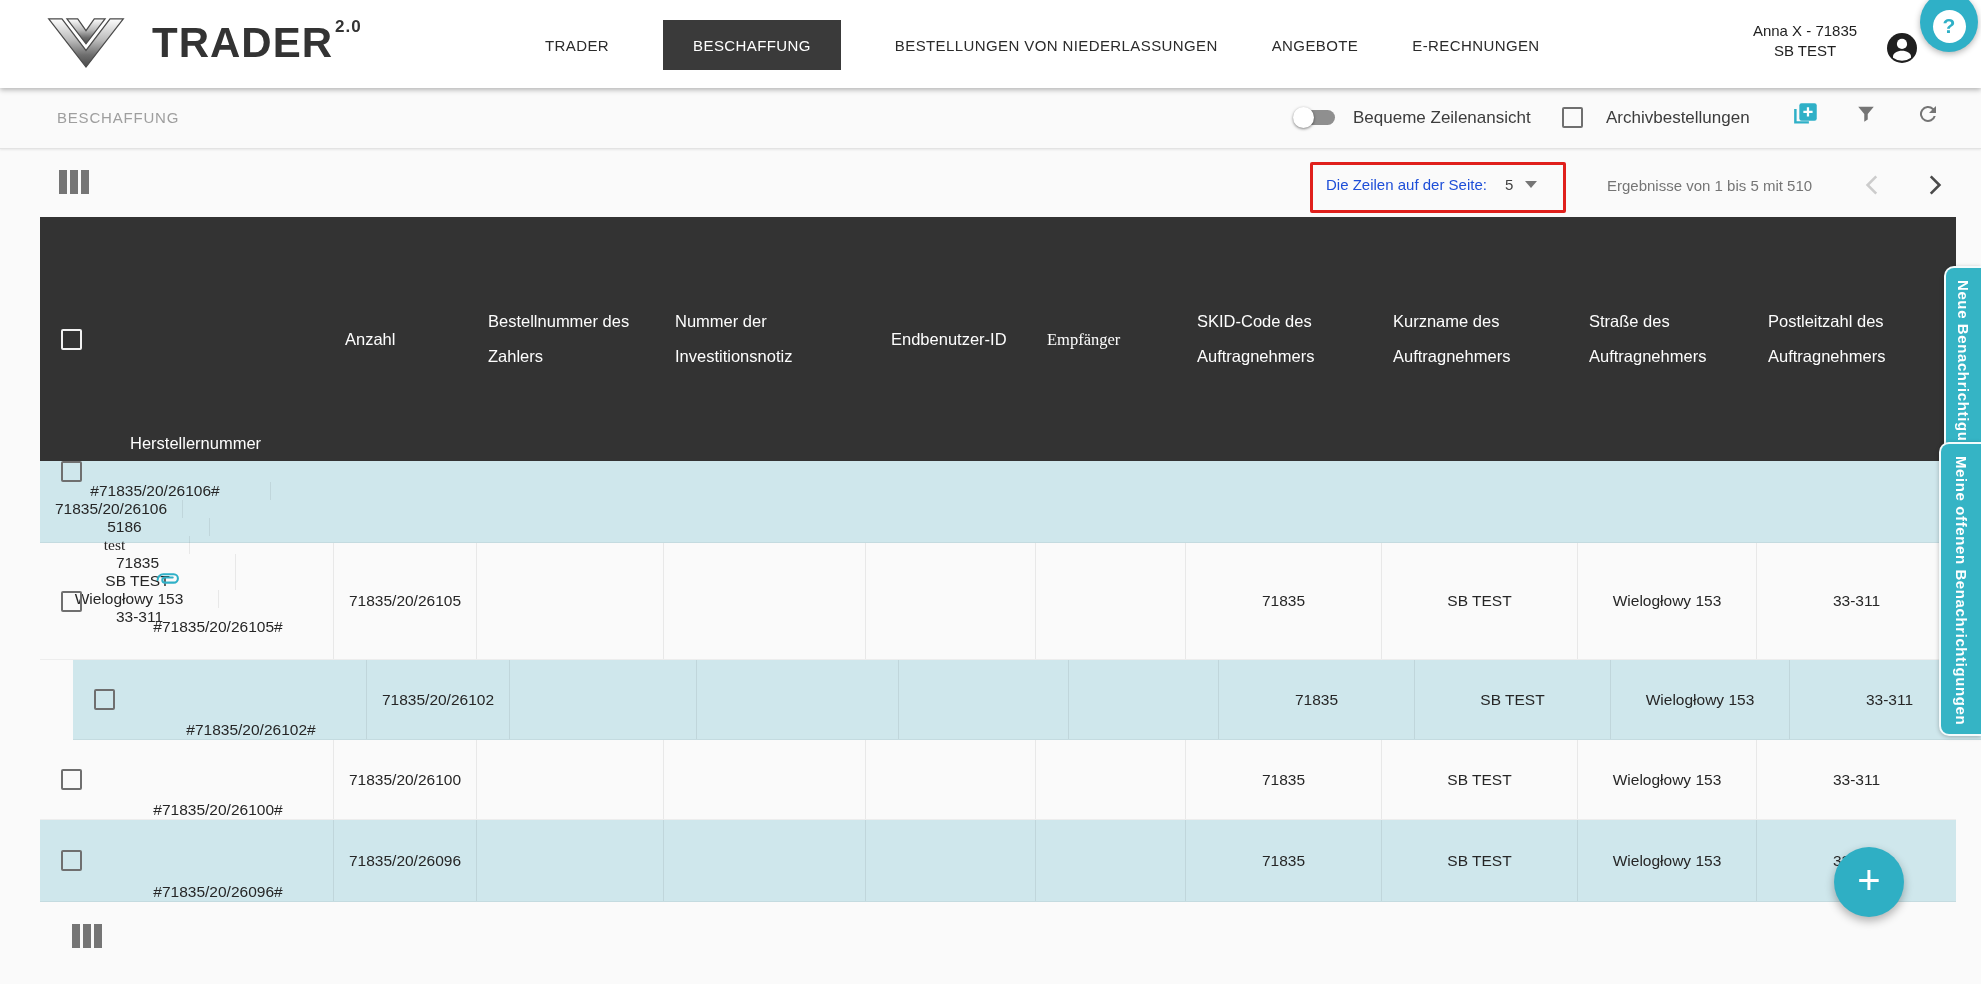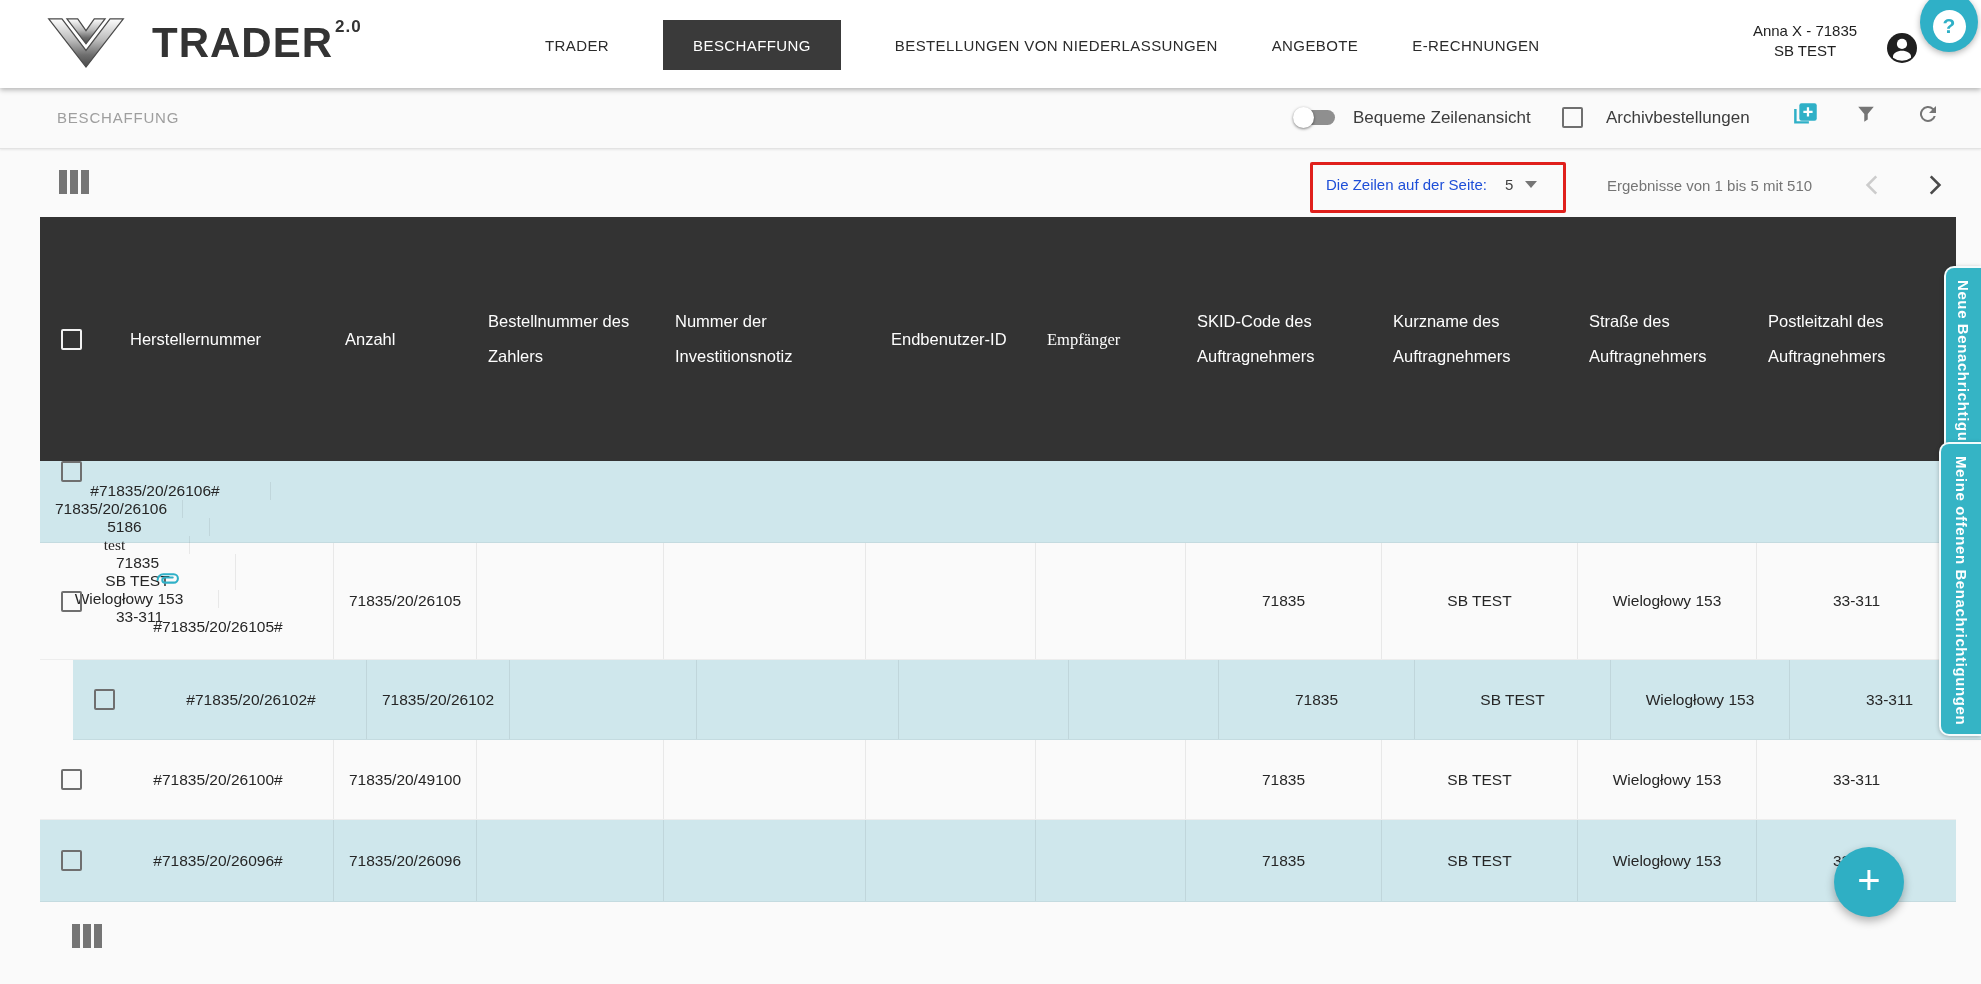--- a/index.html
+++ b/index.html
@@ -46,21 +46,21 @@
   .rpp-value{font-size:15px;color:#424242;margin-left:8px;}
   .caret{width:0;height:0;border-left:6px solid transparent;border-right:6px solid transparent;border-top:7px solid #757575;margin-left:2px;}
   .results{position:absolute;left:1607px;top:177px;font-size:15px;color:#757575;}
   .pg-chev{position:absolute;top:172px;width:26px;height:26px;cursor:pointer;}
   
   .tbl{position:absolute;left:40px;top:217px;width:1916px;z-index:1;}
   .tr{display:flex;width:1916px;}
   .thead{height:244px;background:#333333;color:#fdfdfd;}
   .th,.td{box-sizing:border-box;display:flex;align-items:center;}
   .c0{width:63px;justify-content:center;}
-  .c1{width:231px;} .c2{width:143px;} .c3{width:187px;align-items:center;} .c4{width:202px;} .c5{width:170px;}
+  .c1{width:231px;align-items:flex-end;} .c2{width:143px;} .c3{width:187px;align-items:center;} .c4{width:202px;} .c5{width:170px;}
   .c6{width:150px;font-family:Liberation Serif, serif;} .c7{width:196px;} .c8{width:196px;} .c9{width:179px;} .c10{width:199px;}
   .th{font-size:16.5px;line-height:35px;padding-left:11px;font-weight:400;}
   .th.c1{padding-left:27px;}
   .th.c5 span{max-width:118px;margin-left:14px;}
   .th.c0{padding-left:0;}
   .hd-cb{border-color:#f2f2f2;}
   .row{border-bottom:1px solid rgba(0,0,0,.05);cursor:pointer;}
   .row.shaded{background:#cfe7ec;}
   .row.plain{background:#fafafa;}
   .td{justify-content:center;font-size:15.5px;color:#262626;border-right:1px solid rgba(0,0,0,.07);}
@@ -260,21 +260,21 @@
       <div class="td c8">SB TEST</div>
       <div class="td c9">Wielogłowy 153</div>
       <div class="td c10">33-311</div>
     </div>
 
     <div class="tr row plain r3">
       <div class="td c0">
           <span class="cb"></span>
         </div>
       <div class="td c1">#71835/20/26100#</div>
-      <div class="td c2">71835/20/49100</div>
+      <div class="td c2">71835/20/26100</div>
       <div class="td c3"></div>
       <div class="td c4"></div>
       <div class="td c5"></div>
       <div class="td c6"></div>
       <div class="td c7">71835</div>
       <div class="td c8">SB TEST</div>
       <div class="td c9">Wielogłowy 153</div>
       <div class="td c10">33-311</div>
     </div>
 

